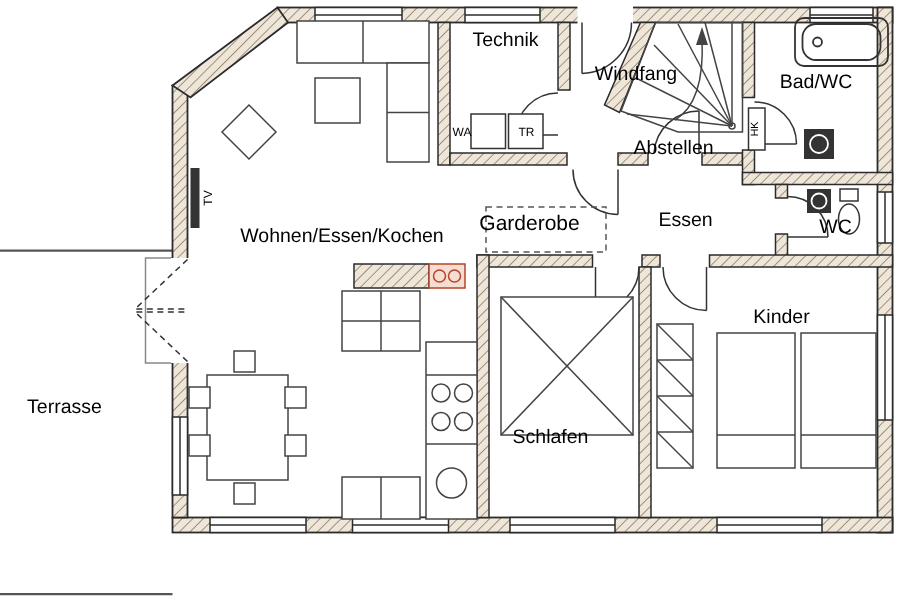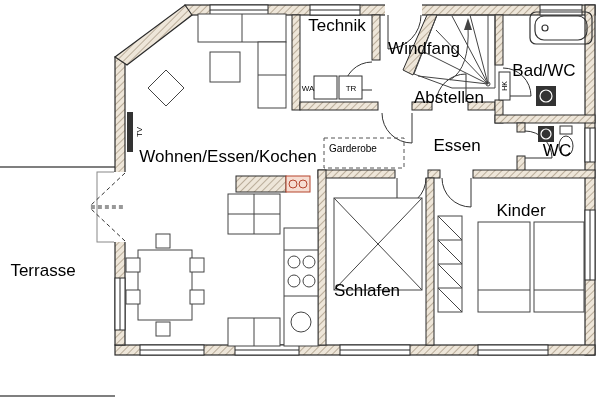--- a/index.html
+++ b/index.html
@@ -1,23 +1,23 @@
 <!DOCTYPE html>
 <html><head>
 <meta charset="utf-8">
 <style>
   html,body{margin:0;padding:0;background:#fff;}
   .plan{position:relative;width:600px;height:400px;background:#fff;overflow:hidden;
         font-family:"Liberation Sans",sans-serif;}
   .plan svg{position:absolute;left:0;top:0;}
-  .lbl{position:absolute;transform:translate(-50%,-50%);font-size:17px;color:#000;
+  .lbl{position:absolute;transform:translate(-50%,-50%);font-size:13px;color:#000;
        white-space:nowrap;}
   .lbl.sm{font-size:8px;}
   .lbl.xs{font-size:7px;}
-  .lbl.md{font-size:10px;}
+  .lbl.md{font-size:14px;}
   .lbl.vert{transform:translate(-50%,-50%) rotate(-90deg);}
 </style>
 </head>
 <body>
 
 <div class="plan">
 
 <svg width="600" height="400" viewBox="0 0 600 400">
   <defs>
     <pattern id="hatch" patternUnits="userSpaceOnUse" width="5" height="5" patternTransform="rotate(45)">
@@ -217,21 +217,21 @@
     <line x1="534" y1="290" x2="584" y2="290"></line>
   </g>
 
   <rect x="324" y="138" width="80" height="30" fill="none" stroke="#555" stroke-width="1" stroke-dasharray="4 3"></rect>
 </svg>
 
   <span class="lbl" style="left:228px;top:157px">Wohnen/Essen/Kochen</span>
   <span class="lbl" style="left:337px;top:26px">Technik</span>
   <span class="lbl" style="left:424px;top:49px">Windfang</span>
   <span class="lbl" style="left:449px;top:98px">Abstellen</span>
-  <span class="lbl" style="left:544px;top:71px">Bad/WC</span>
+  <span class="lbl" style="left:544px;top:54px">Bad/WC</span>
   <span class="lbl" style="left:557px;top:151px">WC</span>
   <span class="lbl" style="left:457px;top:146px">Essen</span>
   <span class="lbl md" style="left:353px;top:148px">Garderobe</span>
   <span class="lbl" style="left:367px;top:291px">Schlafen</span>
   <span class="lbl" style="left:521px;top:211px">Kinder</span>
   <span class="lbl" style="left:43px;top:271px">Terrasse</span>
 
   <span class="lbl sm" style="left:308px;top:88px">WA</span>
   <span class="lbl sm" style="left:351px;top:88px">TR</span>
   <span class="lbl xs vert" style="left:504px;top:86px">HK</span>

